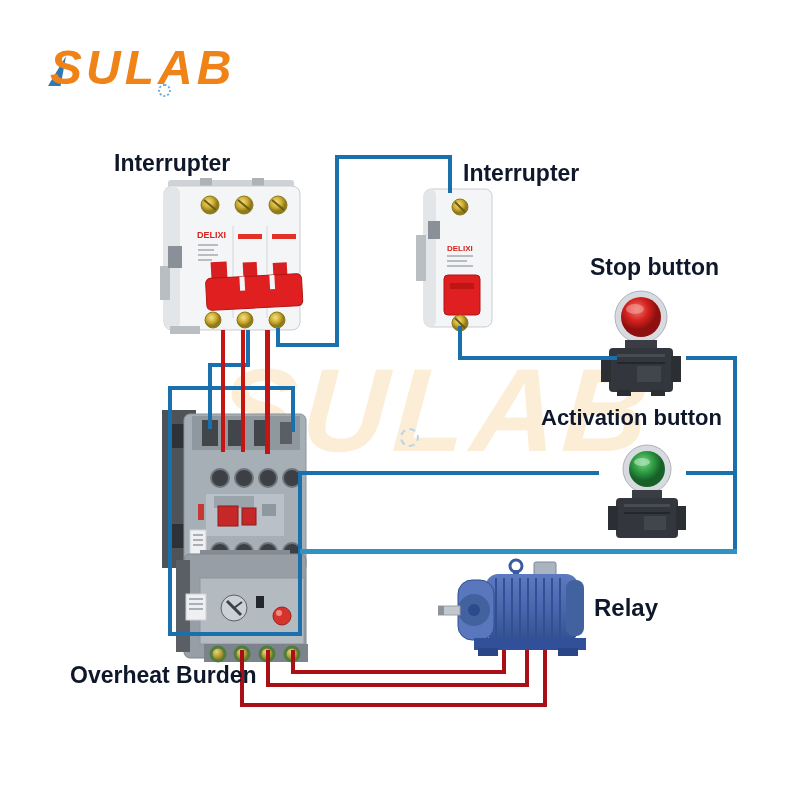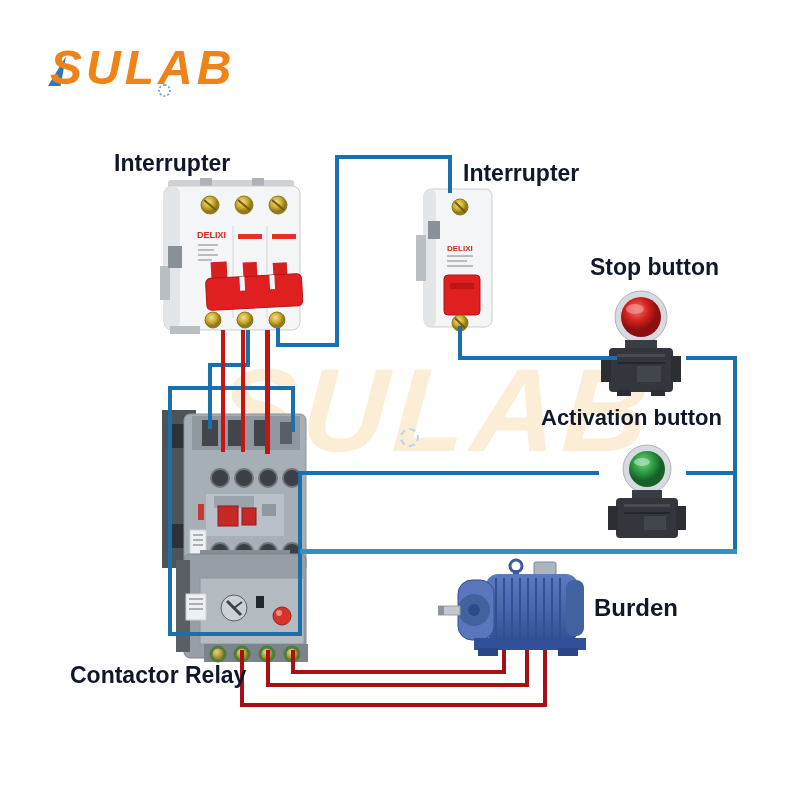--- a/index.html
+++ b/index.html
@@ -41,22 +41,22 @@
     <span class="logo-dot"></span>
   </div>
 
   <div class="watermark">SULAB</div>
   <div class="wm-dot"></div>
 
   <div class="lbl" style="left:114px;top:150px;font-size:23px;">Interrupter</div>
   <div class="lbl" style="left:463px;top:160px;font-size:23px;">Interrupter</div>
   <div class="lbl" style="left:590px;top:254px;font-size:23px;">Stop button</div>
   <div class="lbl" style="left:541px;top:405px;font-size:22px;">Activation button</div>
-  <div class="lbl" style="left:70px;top:662px;font-size:23px;">Contactor Relay</div>
-  <div class="lbl" style="left:594px;top:594px;font-size:24px;">Burden</div>
+  <div class="lbl" style="left:70px;top:662px;font-size:23px;">Overheat Burden</div>
+  <div class="lbl" style="left:594px;top:594px;font-size:24px;">Relay</div>
 
   <div class="wire blu" style="left:335px;top:155px;width:117px;height:4px;"></div>
   <div class="wire blu" style="left:335px;top:155px;width:4px;height:192px;"></div>
   <div class="wire blu" style="left:448px;top:155px;width:4px;height:38px;"></div>
   <div class="wire blu" style="left:276px;top:328px;width:4px;height:19px;"></div>
   <div class="wire blu" style="left:276px;top:343px;width:62px;height:4px;"></div>
   <div class="wire blu" style="left:246px;top:330px;width:4px;height:37px;"></div>
   <div class="wire blu" style="left:208px;top:363px;width:42px;height:4px;"></div>
   <div class="wire blu" style="left:208px;top:363px;width:4px;height:66px;"></div>
   <div class="wire blu" style="left:291px;top:386px;width:4px;height:46px;"></div>

